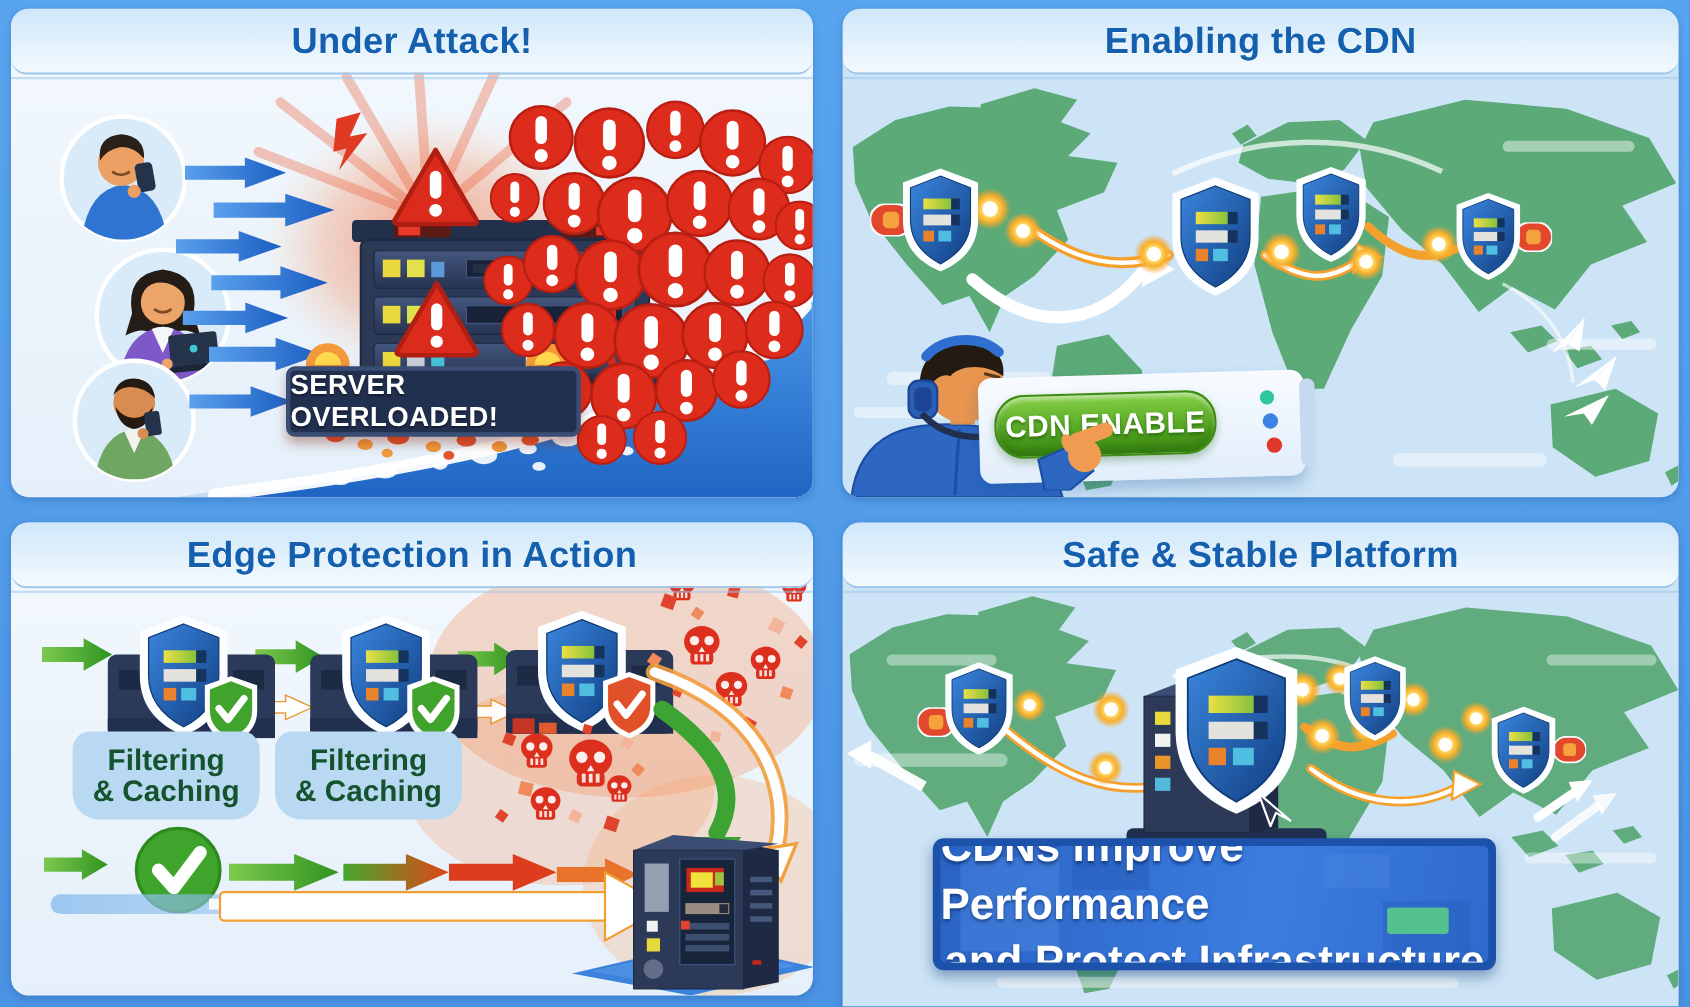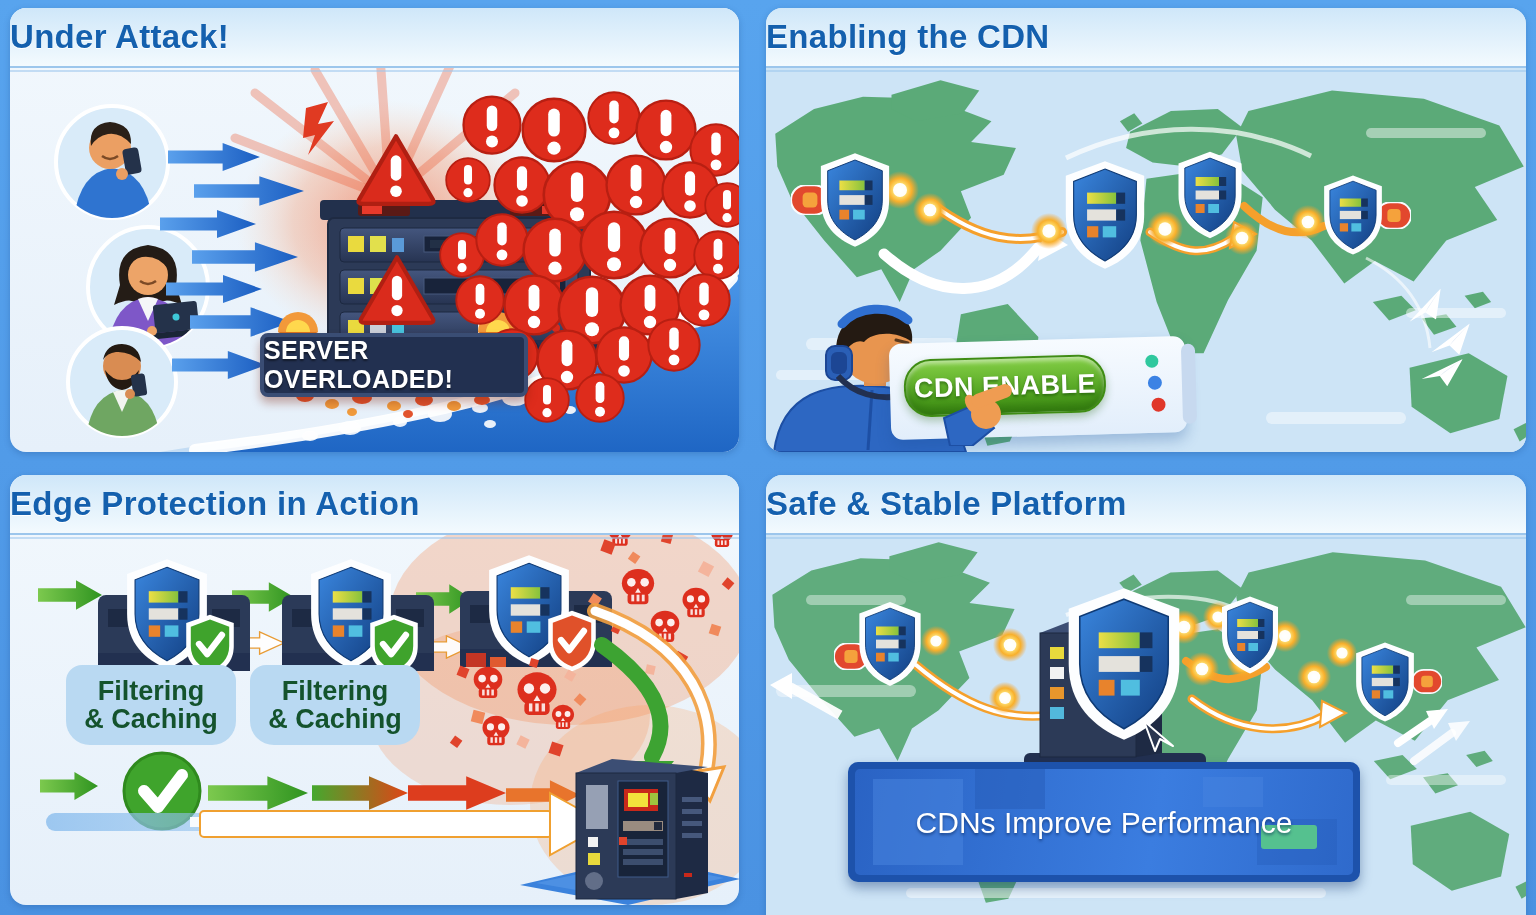--- a/index.html
+++ b/index.html
@@ -1,32 +1,32 @@
 <!DOCTYPE html>
 <html><head>
 <meta charset="utf-8">
 <style>
   html,body{margin:0;padding:0;background:#4a92e2;font-family:"Liberation Sans",sans-serif;}
   .canvas{position:relative;width:1536px;height:915px;background:linear-gradient(180deg,#58a4ee,#4a92e2);overflow:hidden;}
   .panel{position:absolute;background:linear-gradient(180deg,#f2f8fd,#e6f0fa);border-radius:16px;overflow:hidden;box-shadow:0 2px 6px rgba(20,60,120,.25);}
-  .panel-header{position:absolute;top:0;left:0;right:0;height:58px;background:linear-gradient(180deg,#cfe7f9,#f3fafe);border-bottom:2px solid #9cc6ec;display:flex;align-items:center;justify-content:flex-start;z-index:6;}
+  .panel-header{position:absolute;top:0;left:0;right:0;height:58px;background:linear-gradient(180deg,#cfe7f9,#f3fafe);border-bottom:2px solid #9cc6ec;display:flex;align-items:center;justify-content:center;z-index:6;border-radius:15px;}
   .panel-header:after{content:"";position:absolute;bottom:-6px;left:0;right:0;height:2px;background:rgba(156,198,236,.55);}
   .panel-title{font-size:33px;font-weight:bold;color:#1460ae;letter-spacing:.3px;text-shadow:0 1px 0 #ffffff;}
   .scene{position:absolute;inset:0;z-index:1;}
   .overlay{position:absolute;z-index:4;}
   .plaque{left:250px;top:325px;width:260px;height:56px;background:#223050;border:4px solid #3a4d74;border-radius:8px;display:flex;align-items:center;justify-content:flex-end;color:#fff;font-weight:bold;font-size:25px;letter-spacing:.4px;box-shadow:0 6px 10px rgba(120,30,10,.35);text-shadow:0 2px 2px rgba(0,0,0,.45);}
   .ctl-card{left:124px;top:332px;width:296px;height:96px;background:linear-gradient(180deg,#f7fbff,#e2eefb);border-radius:12px;transform:rotate(-1.6deg);box-shadow:0 8px 14px rgba(30,80,150,.28);}
   .ctl-card:after{content:"";position:absolute;right:-10px;top:8px;width:14px;height:80px;background:#c7d9ef;border-radius:8px;z-index:-1;}
   .cdn-btn{position:absolute;left:14px;top:16px;width:198px;height:54px;border-radius:27px;border:2px solid #3f8c14;background:linear-gradient(180deg,#84cf46,#4d9e1d 70%,#3f8c14);box-shadow:inset 0 -7px 10px rgba(20,80,0,.35),inset 0 3px 4px rgba(255,255,255,.5),0 4px 8px rgba(20,90,0,.3);color:#fff;font-weight:800;font-size:27px;display:flex;align-items:center;justify-content:center;letter-spacing:.5px;text-shadow:0 2px 3px rgba(10,60,0,.5);cursor:pointer;}
   .dot{position:absolute;border-radius:50%;}
   .tag{position:absolute;width:170px;height:80px;background:#b9d9f2;border-radius:16px 16px 24px 24px;color:#14532d;font-weight:bold;font-size:27px;line-height:1.05;display:flex;flex-direction:column;align-items:center;justify-content:center;z-index:3;}
   .banner{left:82px;top:287px;width:512px;height:120px;background:#1d52ab;border-radius:10px;padding:7px;box-sizing:border-box;box-shadow:0 6px 12px rgba(15,50,110,.4);z-index:5;}
   .banner-inner{position:relative;width:100%;height:100%;border-radius:5px;background:linear-gradient(100deg,#2a63c4,#3b7de0 60%,#2f6acc);overflow:hidden;display:flex;flex-direction:column;align-items:center;justify-content:center;}
   .banner-inner .mz{position:absolute;}
-  .banner-line{position:relative;color:#fff;font-weight:normal;font-size:30px;line-height:1.3;text-shadow:0 2px 3px rgba(0,30,80,.55);z-index:2;}
+  .banner-line{position:relative;color:#fff;font-weight:bold;font-size:40px;line-height:1.3;text-shadow:0 2px 3px rgba(0,30,80,.55);z-index:2;}
   .reflect{left:140px;top:413px;width:420px;height:10px;background:rgba(255,255,255,.5);border-radius:5px;z-index:2;}
 </style>
 </head>
 <body>
 
 <svg style="position:absolute;width:0;height:0" aria-hidden="true">
 <defs>
   <linearGradient id="gBlueArr" x1="0" y1="0" x2="1" y2="0">
         <stop offset="0" stop-color="#5aa0ec"></stop>
         <stop offset="1" stop-color="#1b5ec2"></stop>
@@ -624,18 +624,19 @@
       </g>
     </svg>
     <div class="overlay banner">
       <div class="banner-inner">
         <div class="mz" style="left:18px;top:10px;width:90px;height:86px;background:#4a85df;opacity:.5"></div>
         <div class="mz" style="left:120px;top:0;width:70px;height:40px;background:#255cb8;opacity:.5"></div>
         <div class="mz" style="right:90px;top:8px;width:60px;height:30px;background:#4a85df;opacity:.45"></div>
         <div class="mz" style="right:16px;top:50px;width:80px;height:46px;background:#255cb8;opacity:.4"></div>
         <div class="mz" style="right:36px;bottom:26px;width:56px;height:24px;background:#55c18f;border-radius:3px"></div>
         <div class="banner-line">CDNs Improve Performance</div>
+        <div class="banner-line">and Protect Infrastructure</div>
       </div>
     </div>
     <div class="overlay reflect"></div>
   </section>
 
 </div>
 
 </body></html>

